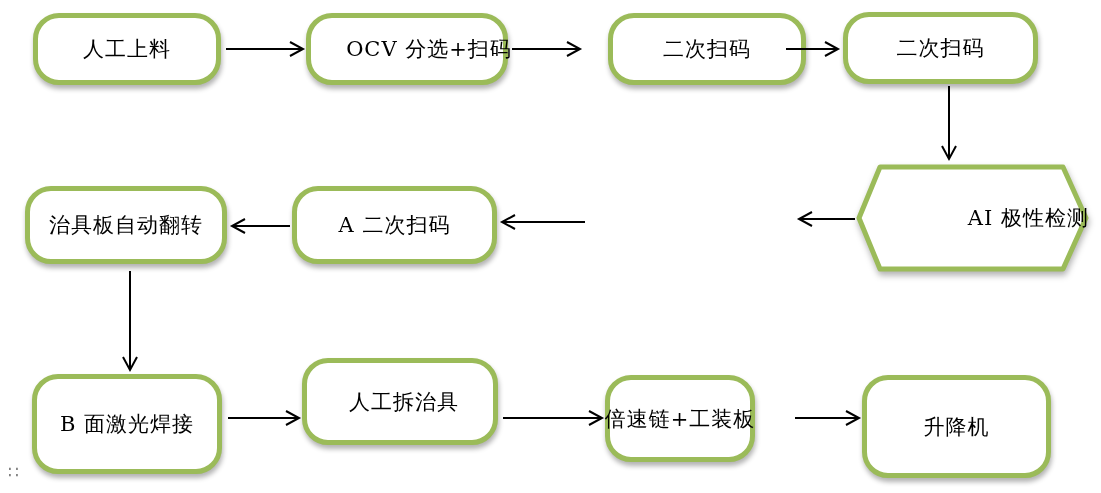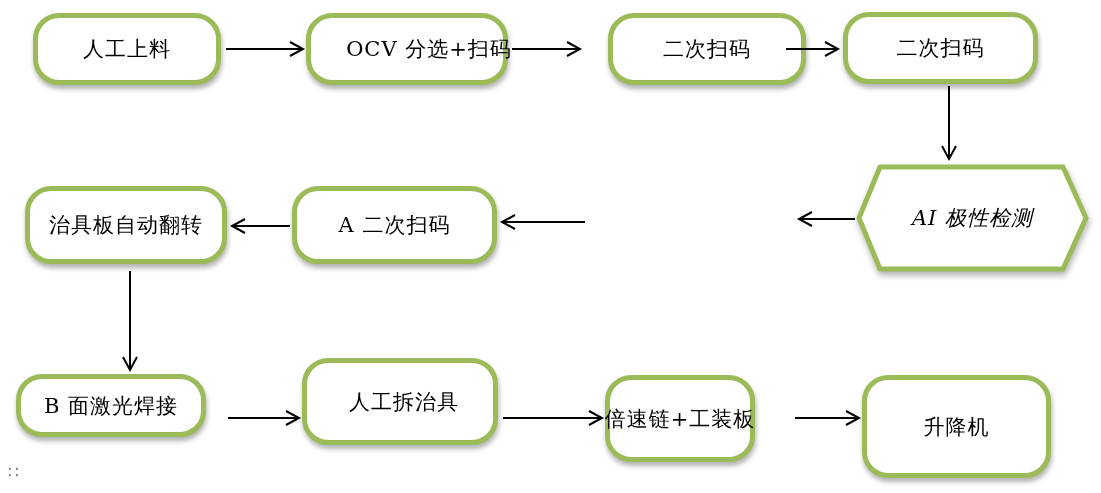--- a/index.html
+++ b/index.html
@@ -26,22 +26,21 @@
     font-size: 21px;
     color: #000000;
     letter-spacing: 1px;
     white-space: nowrap;
     text-align: center;
   }
   .hex {
     position: absolute;
     display: flex;
     align-items: center;
-    justify-content: center;
-    font-style: italic;
+    justify-content: flex-end;
   }
   .hex svg {
     position: absolute;
     left: 0; top: 0;
     width: 100%; height: 100%;
     filter: drop-shadow(1px 4px 3px rgba(0,0,0,0.30));
   }
   .hex .label {
     position: relative;
     font-size: 21px;
@@ -100,21 +99,21 @@
 
 
   <div class="node" style="left:292px; top:186px; width:205px; height:78px;">
     <span class="label">A 二次扫码</span>
   </div>
 
   <div class="node" style="left:25px; top:186px; width:202px; height:78px;">
     <span class="label">治具板自动翻转</span>
   </div>
 
-  <div class="node" style="left:16px; top:374px; width:190px; height:63px;">
+  <div class="node" style="left:32px; top:374px; width:190px; height:100px;">
     <span class="label">B 面激光焊接</span>
   </div>
 
   <div class="node" style="left:302px; top:358px; width:196px; height:87px;padding-left:8px;">
     <span class="label">人工拆治具</span>
   </div>
 
   <div class="node" style="left:605px; top:375px; width:150px; height:87px;">
     <span class="label">倍速链+工装板</span>
   </div>

